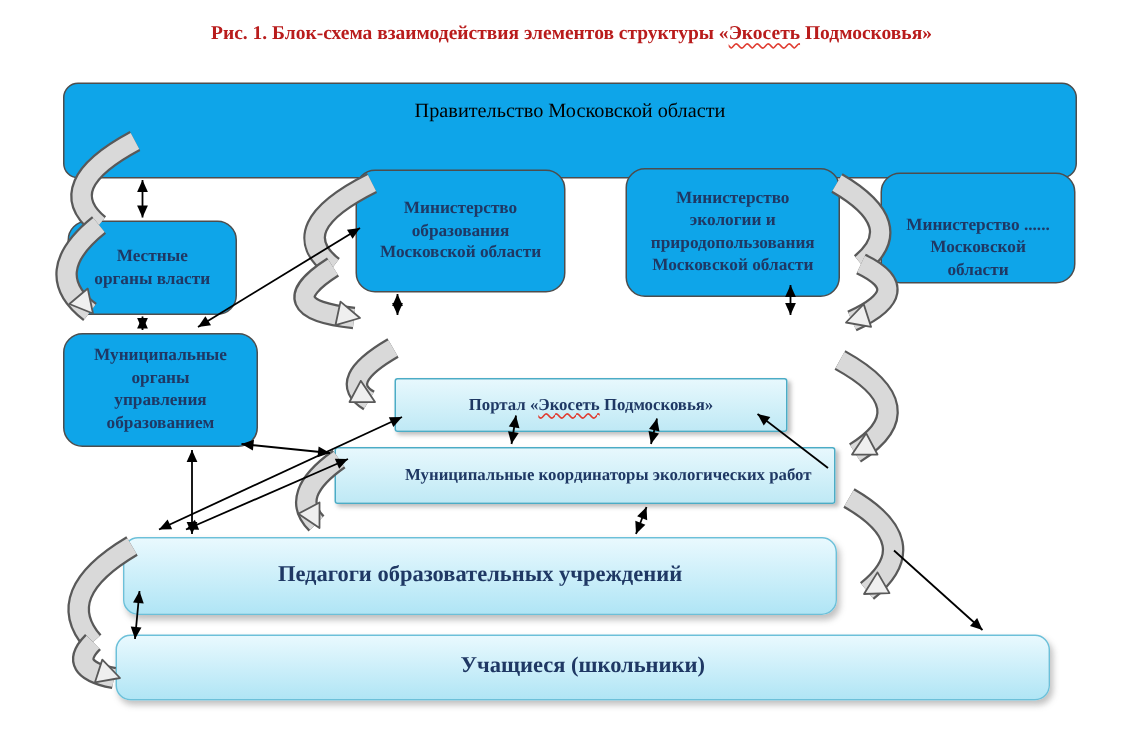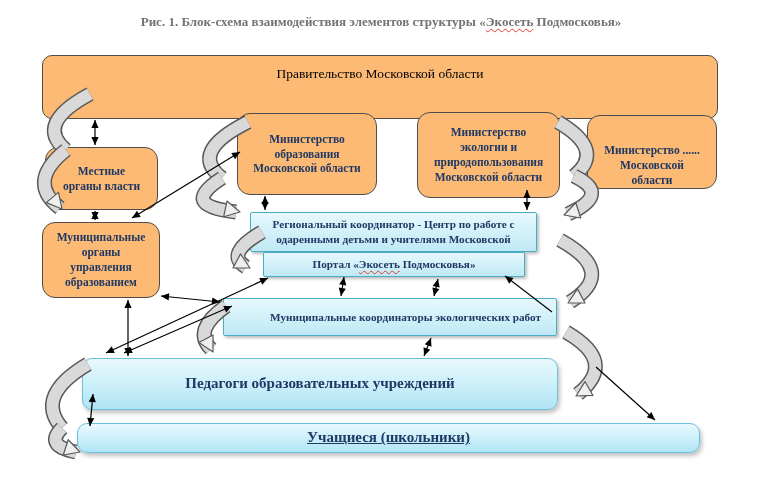--- a/index.html
+++ b/index.html
@@ -8,36 +8,36 @@
     --outline:#595959;
     --curl:#d9d9d9;
   }
   html,body{margin:0;padding:0;background:#fff;}
   .stage{
     position:relative;width:762px;height:486px;background:#fff;overflow:hidden;
     font-family:"Liberation Serif","DejaVu Serif",serif;
   }
   .title{
     position:absolute;left:0;top:14px;width:100%;text-align:center;
-    font-size:13px;font-weight:bold;color:#737373;
+    font-size:13px;font-weight:bold;color:#b91c1c;
   }
   .wavy{
     text-decoration:underline;text-decoration-style:wavy;
     text-decoration-color:#e03c31;text-decoration-thickness:1px;
     text-underline-offset:2px;
   }
   .box{
     position:absolute;box-sizing:border-box;
     display:flex;align-items:center;justify-content:center;
     text-align:center;font-weight:bold;color:var(--text-navy);
     z-index:2;line-height:1.3;
   }
   .box span{white-space:pre-line;}
   .white{
-    background:#fdba74;border:1.6px solid #4d4d4d;border-radius:13px;
+    background:#0ea5e9;border:1.6px solid #4d4d4d;border-radius:13px;
     font-size:11.5px;
   }
   .gov{
     border-radius:10px;align-items:flex-start;padding-top:9px;
     font-weight:normal;color:#000;font-size:13.5px;z-index:1;
   }
   .blue{
     background:linear-gradient(#e7f8fd,#bfe9f5);
     border:1.2px solid var(--blue-border);
     box-shadow:2px 2px 3px rgba(110,110,110,.45);
@@ -60,21 +60,21 @@
 
   <div class="box white gov" style="left:42px;top:55px;width:676px;height:64px;">
     <span>Правительство Московской области</span>
   </div>
 
   <div class="box white" style="left:45px;top:147px;width:113px;height:63px;font-family:Liberation Serif, serif;">
     <span>Местные
 органы власти</span>
   </div>
 
-  <div class="box white" style="left:42px;top:222px;width:118px;height:76px;">
+  <div class="box white" style="left:42px;top:222px;width:130px;height:76px;">
     <span>Муниципальные
 органы
 управления
 образованием</span>
   </div>
 
   <div class="box white" style="left:237px;top:113px;width:140px;height:82px;">
     <span>Министерство
 образования
 Московской области</span>
@@ -86,38 +86,34 @@
 природопользования
 Московской области</span>
   </div>
 
   <div class="box white" style="left:587px;top:115px;width:130px;height:74px;align-items:flex-end;">
     <span>Министерство ......
 Московской
 области</span>
   </div>
 
-  <div class="box blue" style="left:250px;top:212px;width:287px;height:40px;">
-    <span>Региональный  координатор - Центр по работе с
-одаренными детьми и учителями Московской</span>
-  </div>
 
-  <div class="box blue" style="left:263px;top:252px;width:262px;height:25px;">
+  <div class="box blue" style="left:263px;top:252px;width:262px;height:36px;">
     <span><span>Портал «</span><span class="wavy">Экосеть</span><span> Подмосковья»</span></span>
   </div>
 
   <div class="box blue" style="left:223px;top:298px;width:334px;height:38px;padding-left:31px;">
     <span>Муниципальные координаторы экологических работ</span>
   </div>
 
   <div class="box blue bigblue" style="left:82px;top:358px;width:476px;height:52px;">
     <span>Педагоги  образовательных учреждений</span>
   </div>
 
-  <div class="box blue bigblue" style="left:77px;top:423px;width:623px;height:30px;text-decoration:underline;">
+  <div class="box blue bigblue" style="left:77px;top:423px;width:623px;height:44px;">
     <span>Учащиеся (школьники)</span>
   </div>
 
   <svg class="overlay" width="762" height="486">
       <path d="M 90,94 Q 34,124 66,150" stroke="#595959" stroke-width="15" fill="none"></path>
       <path d="M 90,94 Q 34,124 66,150" stroke="#d9d9d9" stroke-width="12" fill="none"></path>
       <path d="M 66,150 Q 26,182 60,208" stroke="#595959" stroke-width="15" fill="none"></path>
       <path d="M 66,150 Q 26,182 60,208" stroke="#d9d9d9" stroke-width="12" fill="none"></path>
       <polygon points="62,209 58.48654139965373,192.36703247572302 46.229830309750085,202.65163423070766" fill="#efefef" stroke="#595959" stroke-width="1.2" stroke-linejoin="round"></polygon>
       <path d="M 248,122 Q 188,152 222,178" stroke="#595959" stroke-width="15" fill="none"></path>

